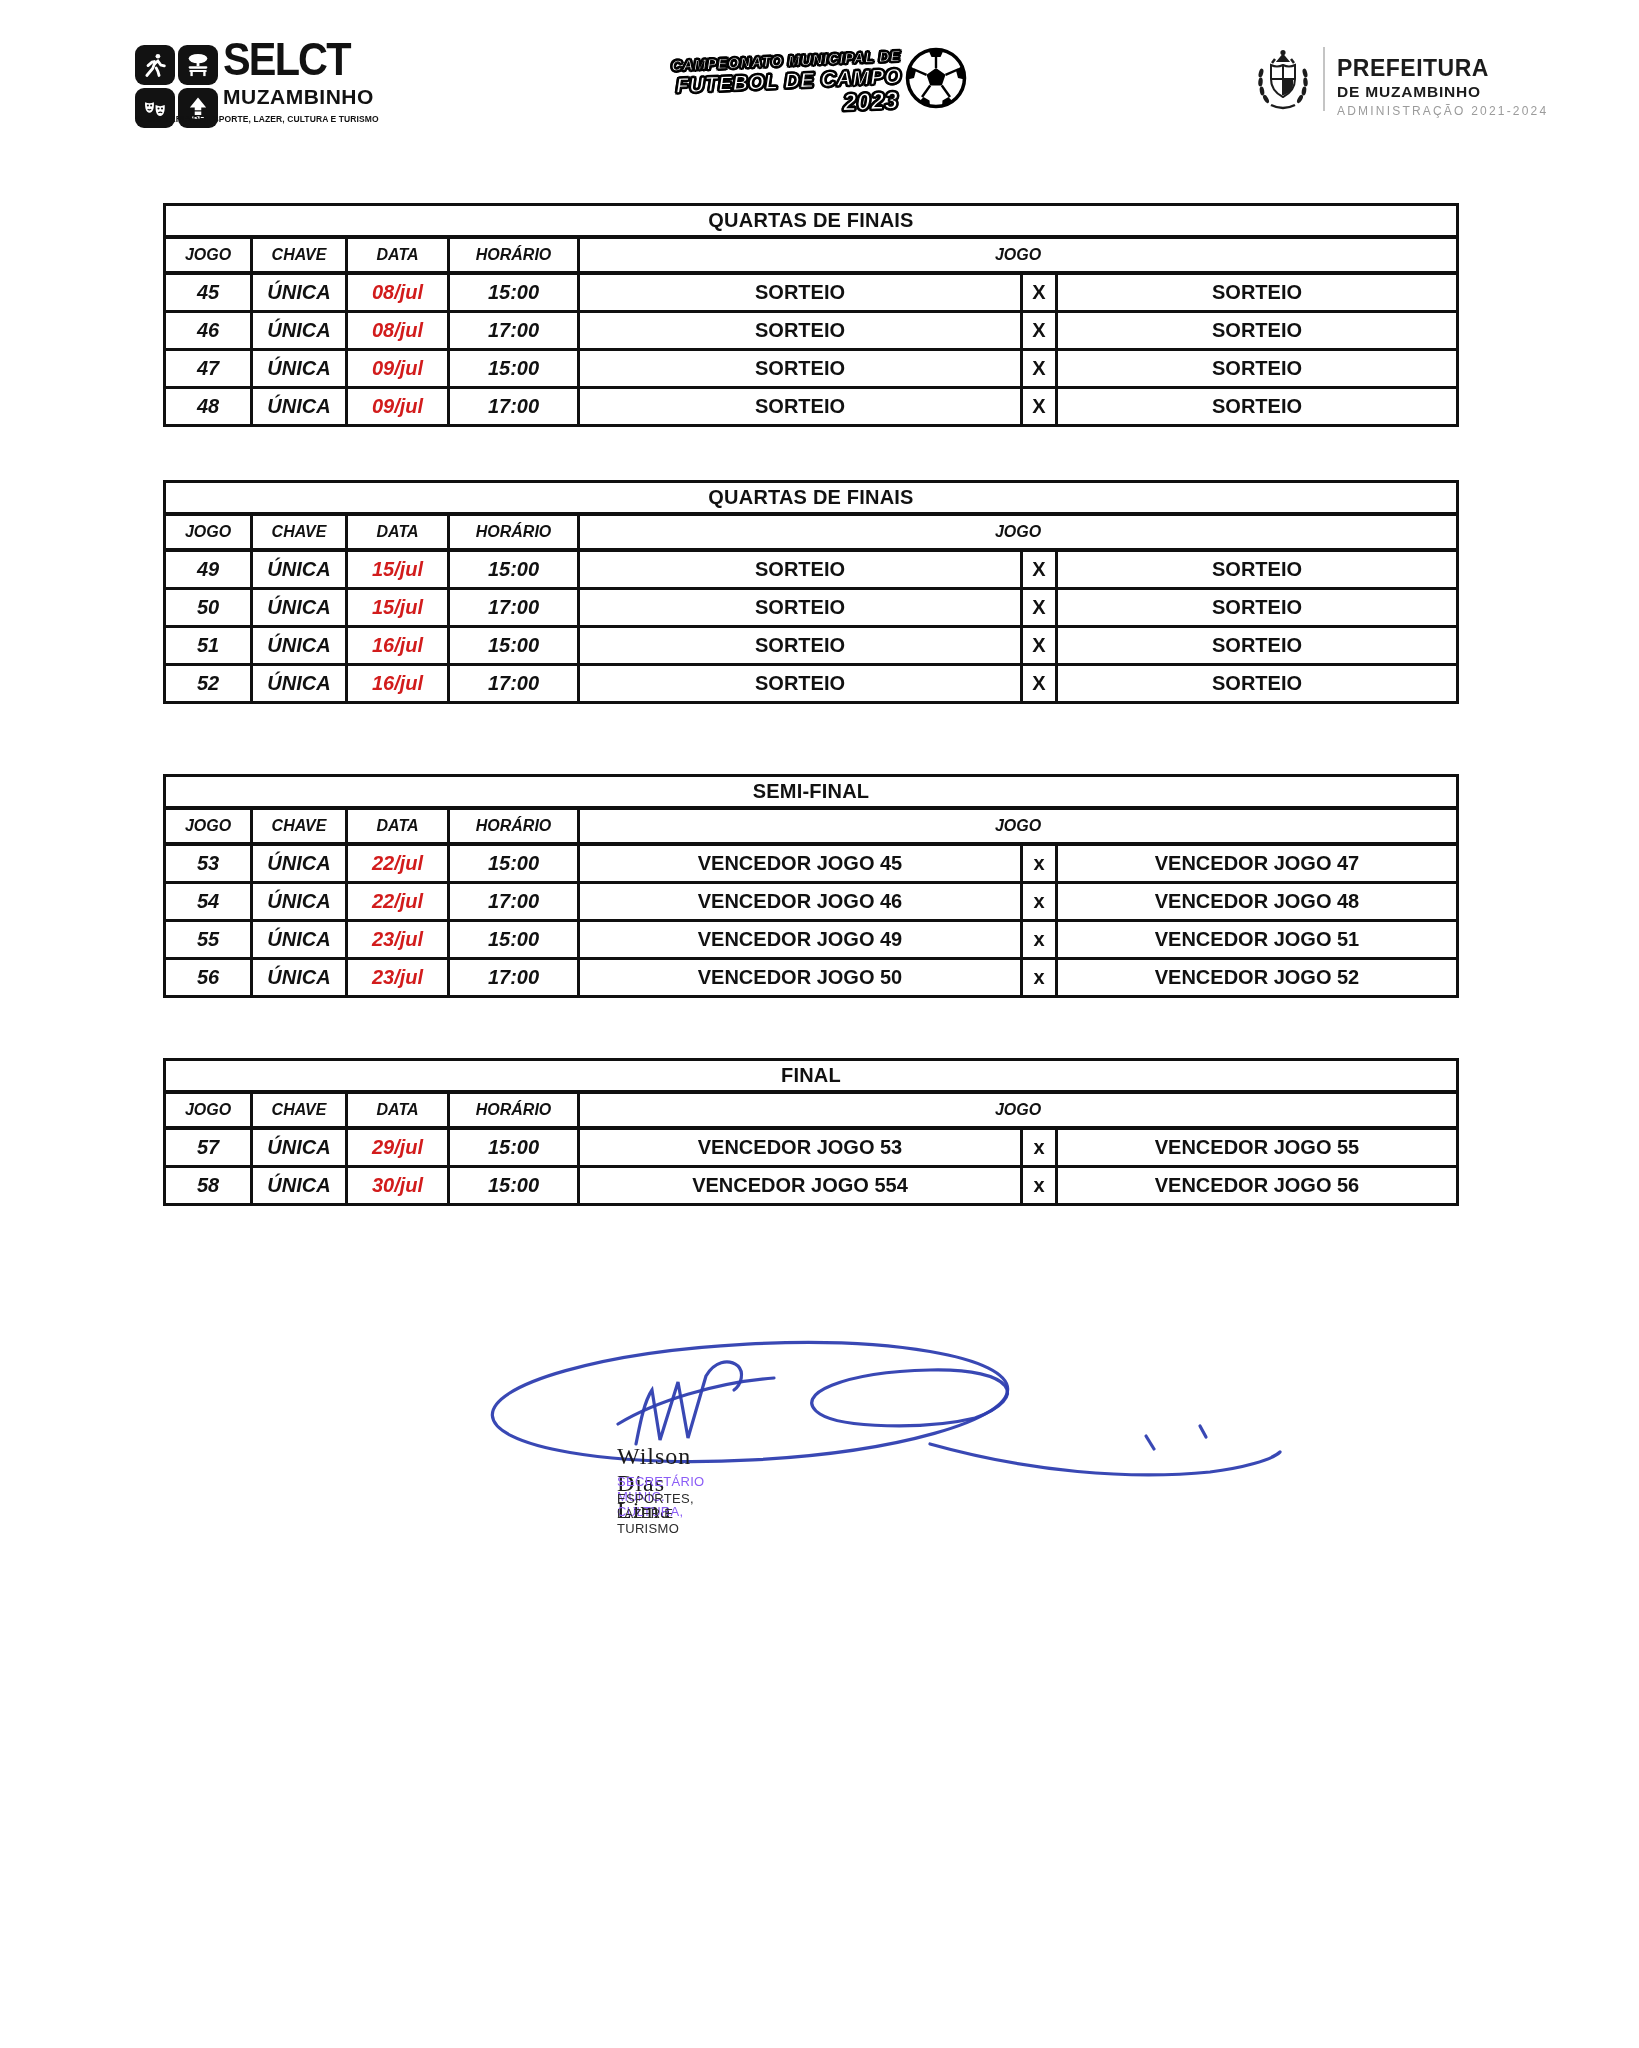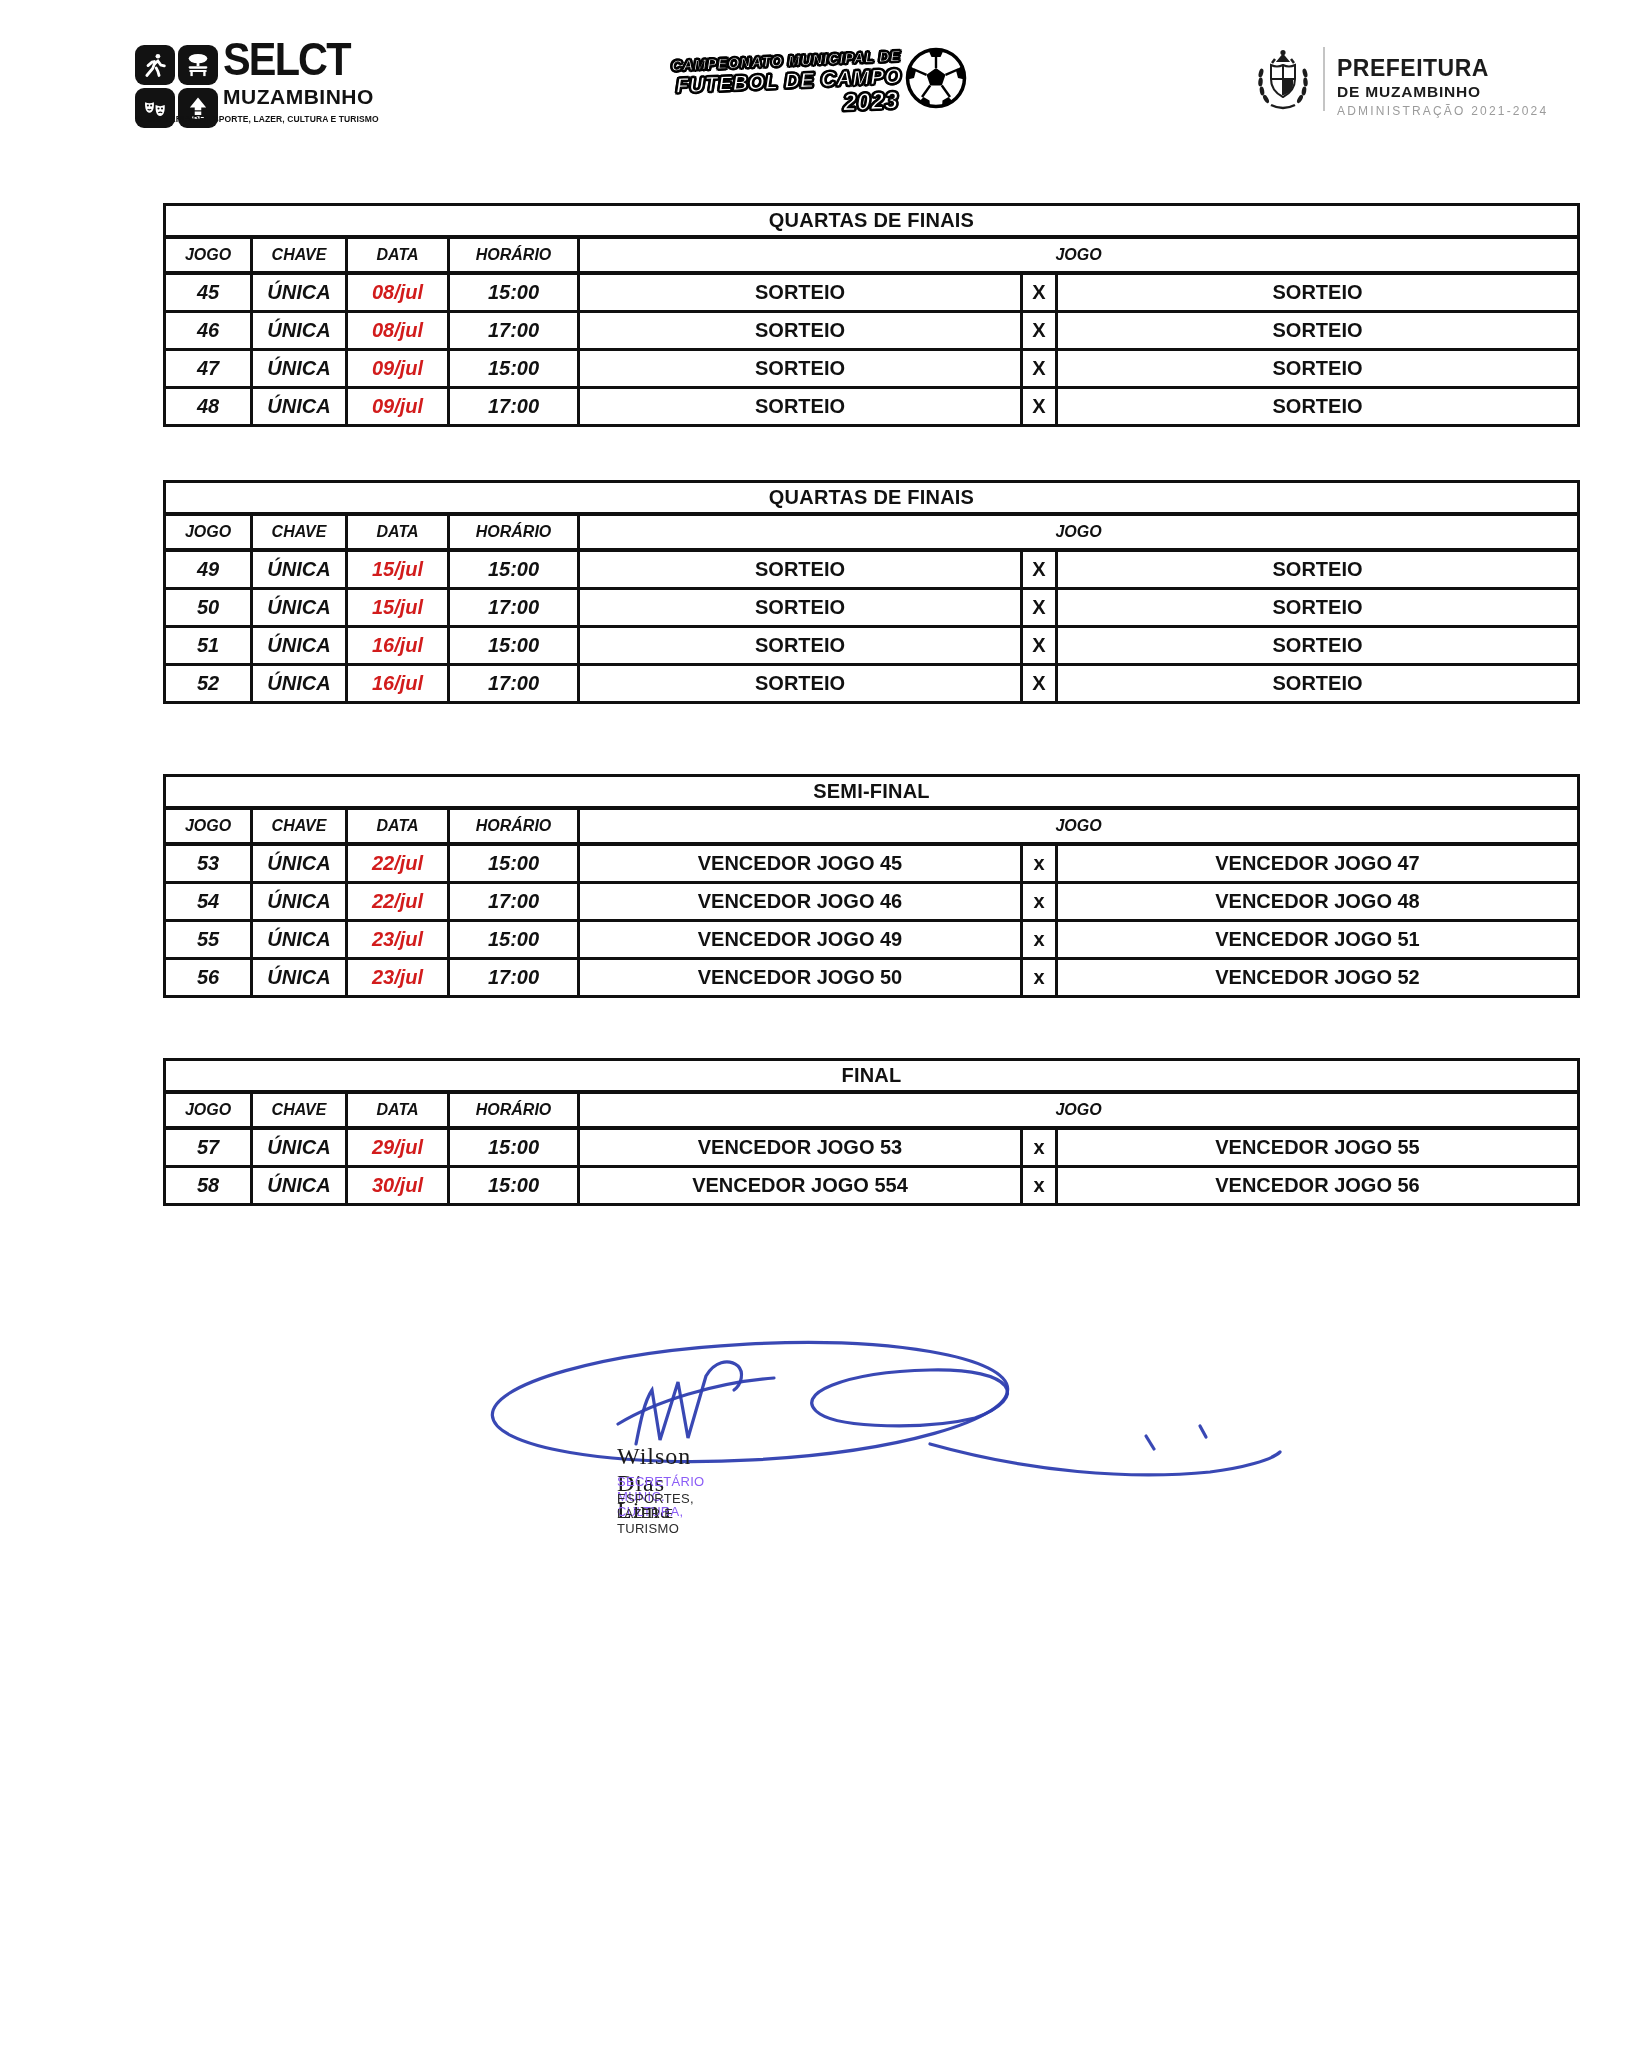--- a/index.html
+++ b/index.html
@@ -28,21 +28,21 @@
   .logo-pref{position:absolute;left:1253px;top:45px;width:300px;height:72px;}
   .pref-emblem{position:absolute;left:0;top:2px;}
   .pref-divider{position:absolute;left:70px;top:2px;width:2px;height:64px;background:#c4c4c4;}
   .pref-text{position:absolute;left:84px;top:12px;white-space:nowrap;}
   .pref-l1{font-size:23px;font-weight:800;letter-spacing:.5px;line-height:1;color:#1c1c1c;}
   .pref-l2{font-size:15.5px;font-weight:800;letter-spacing:.8px;line-height:1;margin-top:4px;color:#1c1c1c;}
   .pref-l3{font-size:12px;font-weight:400;letter-spacing:2.2px;line-height:1;margin-top:5px;color:var(--admin-gray,#9b9b9b);}
 
   
   #tables-root{position:absolute;left:163px;top:0;width:1311px;}
-  table.sched{border-collapse:collapse;width:1417px;table-layout:fixed;background:#fff;}
+  table.sched{border-collapse:collapse;width:1296px;table-layout:fixed;background:#fff;}
   #tables-root table:nth-of-type(1){margin-top:203px;}
   #tables-root table:nth-of-type(2){margin-top:53px;}
   #tables-root table:nth-of-type(3){margin-top:70px;}
   #tables-root table:nth-of-type(4){margin-top:60px;}
   .sched th,.sched td{border:3px solid #101010;padding:0 2px;text-align:center;vertical-align:middle;overflow:hidden;white-space:nowrap;}
   .sched .title-row th{height:29px;font-size:20px;font-weight:700;border-bottom:4px solid #101010;letter-spacing:.2px;}
   .sched .head-row th{height:32px;font-size:16px;font-weight:700;font-style:italic;border-bottom:4px solid #101010;}
   .sched tbody td{height:35px;font-size:20px;font-weight:700;}
   .c-num,.c-chave,.c-date,.c-hora{font-style:italic;}
   .c-date{color:var(--date-red,#d21c1c);}

